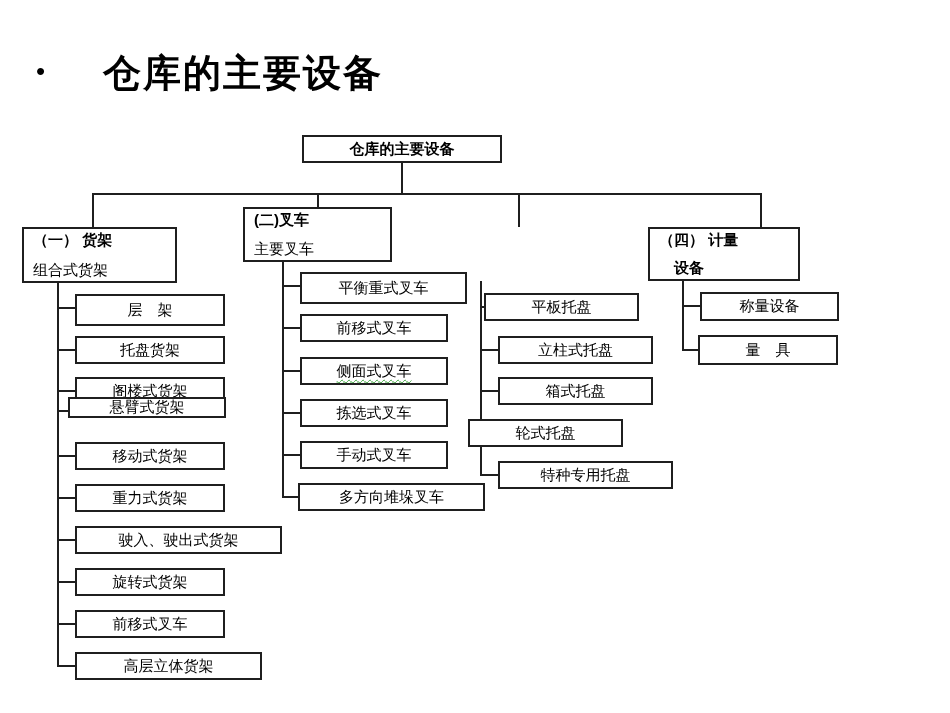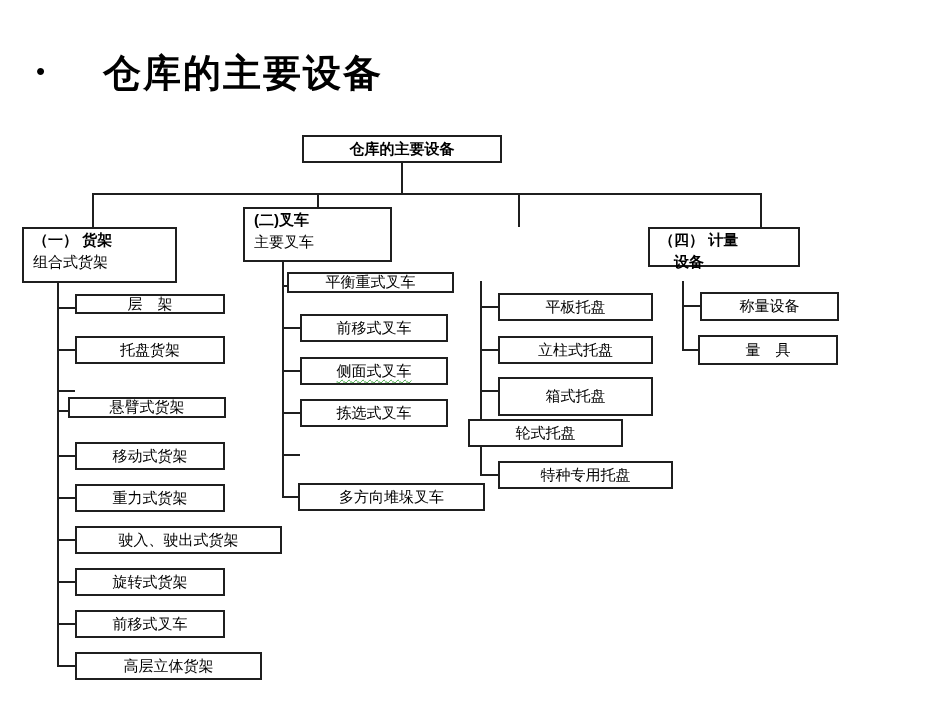--- a/index.html
+++ b/index.html
@@ -4,21 +4,21 @@
 <style>
   html,body{margin:0;padding:0;background:#fff;}
   .canvas{position:relative;width:950px;height:713px;background:#ffffff;overflow:hidden;
           font-family:"Liberation Sans","DejaVu Sans",sans-serif;color:#000;}
   .slide-title{position:absolute;left:103px;top:48px;font-family:"Liberation Serif","DejaVu Serif",serif;
           font-weight:700;font-size:38px;letter-spacing:2px;color:#000;white-space:nowrap;}
   .bullet{position:absolute;left:36px;top:58px;font-size:26px;line-height:1;color:#000;}
   .box{position:absolute;box-sizing:border-box;background:#fff;border:2px solid #1f1f1f;
        display:flex;align-items:center;justify-content:center;font-size:15px;white-space:nowrap;}
   .root{font-weight:700;}
-  .hdr{flex-direction:column;align-items:flex-start;justify-content:flex-start;padding-left:9px;line-height:1.45;}
+  .hdr{flex-direction:column;align-items:flex-start;justify-content:space-between;padding-left:9px;line-height:1.45;}
   .hdr .t{font-weight:700;}
   .hdr4 .s{font-weight:700;padding-left:15px;}
   .hl{position:absolute;height:2px;background:#1f1f1f;}
   .vl{position:absolute;width:2px;background:#1f1f1f;}
   .sq{text-decoration:underline wavy 1px #3aa13a;text-underline-offset:3px;}
 </style>
 </head>
 <body>
 
 <div class="canvas">
@@ -67,45 +67,47 @@
   <div class="box root" style="left:302px;top:135px;width:200px;height:28px">仓库的主要设备</div>
 
   <div class="box hdr" style="left:22px;top:227px;width:155px;height:56px">
     <div class="t">（一） 货架</div>
     <div class="s">组合式货架</div>
   </div>
   <div class="box hdr" style="left:243px;top:207px;width:149px;height:55px">
     <div class="t">(二)叉车</div>
     <div class="s">主要叉车</div>
   </div>
-  <div class="box hdr hdr4" style="left:648px;top:227px;width:152px;height:40px">
+  <div class="box hdr hdr4" style="left:648px;top:227px;width:152px;height:54px">
     <div class="t">（四） 计量</div>
     <div class="s">设备</div>
   </div>
 
-  <div class="box" style="left:75px;top:294px;width:150px;height:20px">层　架</div>
+  <div class="box" style="left:75px;top:294px;width:150px;height:32px">层　架</div>
   <div class="box" style="left:75px;top:336px;width:150px;height:28px">托盘货架</div>
+  <div class="box" style="left:75px;top:377px;width:150px;height:28px">阁楼式货架</div>
   <div class="box" style="left:68px;top:397px;width:158px;height:21px">悬臂式货架</div>
   <div class="box" style="left:75px;top:442px;width:150px;height:28px">移动式货架</div>
   <div class="box" style="left:75px;top:484px;width:150px;height:28px">重力式货架</div>
   <div class="box" style="left:75px;top:526px;width:207px;height:28px">驶入、驶出式货架</div>
   <div class="box" style="left:75px;top:568px;width:150px;height:28px">旋转式货架</div>
   <div class="box" style="left:75px;top:610px;width:150px;height:28px">前移式叉车</div>
   <div class="box" style="left:75px;top:652px;width:187px;height:28px">高层立体货架</div>
 
-  <div class="box" style="left:287px;top:272px;width:167px;height:21px">平衡重式叉车</div>
+  <div class="box" style="left:300px;top:272px;width:167px;height:32px">平衡重式叉车</div>
   <div class="box" style="left:300px;top:314px;width:148px;height:28px">前移式叉车</div>
   <div class="box" style="left:300px;top:399px;width:148px;height:28px">拣选式叉车</div>
   <div class="box" style="left:300px;top:357px;width:148px;height:28px">
     <span class="sq">侧面式叉车</span>
   </div>
+  <div class="box" style="left:300px;top:441px;width:148px;height:28px">手动式叉车</div>
   <div class="box" style="left:298px;top:483px;width:187px;height:28px">多方向堆垛叉车</div>
 
-  <div class="box" style="left:498px;top:293px;width:155px;height:28px">平板托盘</div>
+  <div class="box" style="left:484px;top:293px;width:155px;height:28px">平板托盘</div>
   <div class="box" style="left:498px;top:336px;width:155px;height:28px">立柱式托盘</div>
-  <div class="box" style="left:498px;top:377px;width:155px;height:39px">箱式托盘</div>
+  <div class="box" style="left:498px;top:377px;width:155px;height:28px">箱式托盘</div>
   <div class="box" style="left:468px;top:419px;width:155px;height:28px">轮式托盘</div>
   <div class="box" style="left:498px;top:461px;width:175px;height:28px">特种专用托盘</div>
 
   <div class="box" style="left:700px;top:292px;width:139px;height:29px">称量设备</div>
   <div class="box" style="left:698px;top:335px;width:140px;height:30px">量　具</div>
 
 </div>
 
 </body></html>

